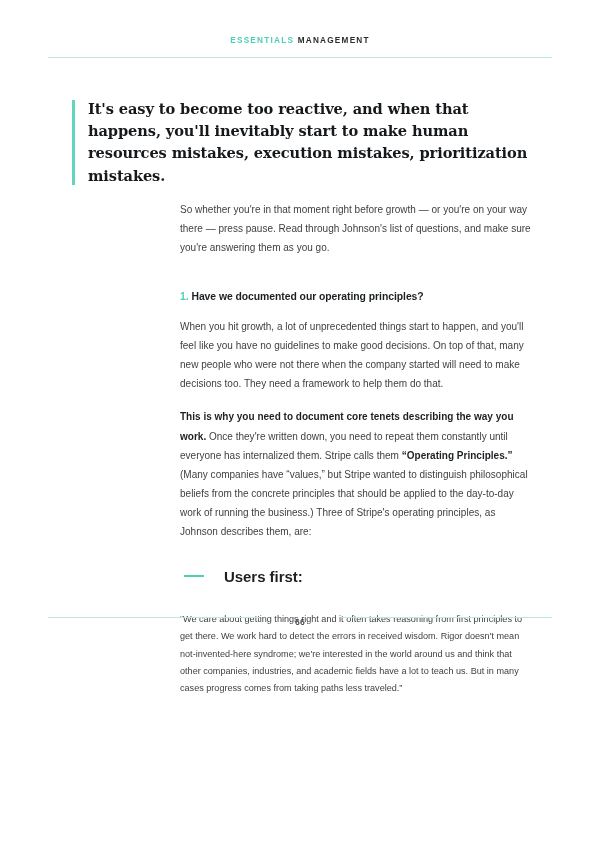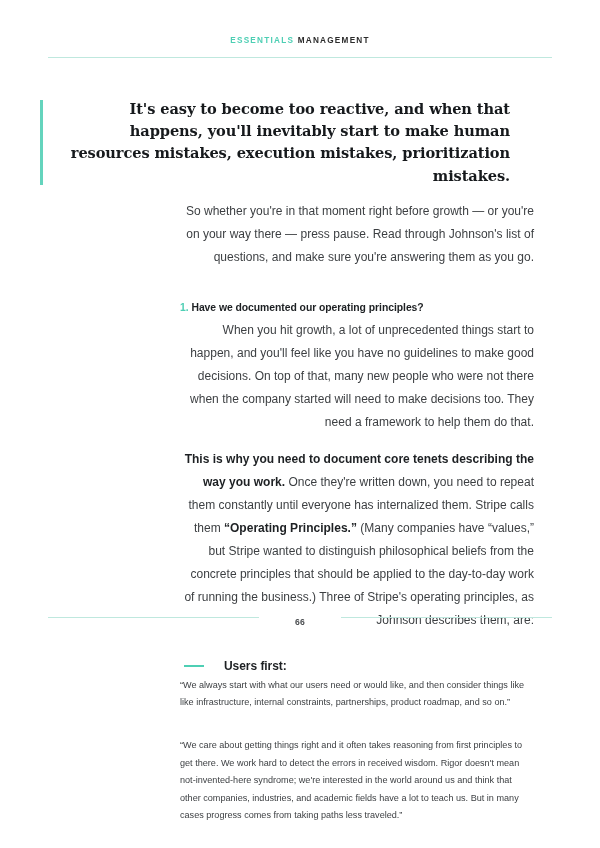--- a/index.html
+++ b/index.html
@@ -45,24 +45,23 @@
     left: 48px;
     width: 504px;
     height: 1px;
     background: #bfe8de;
   }
 
   
   .pullquote {
     position: absolute;
     top: 98px;
-    left: 40px;
+    left: 72px;
     width: 470px;
-    padding-left: 29px;
-    text-align: right;
+    padding-left: 16px;
   }
   .pullquote-bar {
     position: absolute;
     left: 0;
     top: 2px;
     bottom: 2px;
     width: 3px;
     background: #64d4bd;
   }
   .pullquote-text {
@@ -76,35 +75,35 @@
 
   
   .column {
     position: absolute;
     top: 200px;
     left: 180px;
     width: 354px;
   }
 
   p.body {
-    font-size: 12px;
+    font-size: 10px;
     line-height: 1.92;
     color: #3c3f42;
     letter-spacing: 0.01px;
-    text-align: right;
+    text-align: left;
   }
 
   .intro { margin-bottom: 0; }
 
   h2.question {
     font-size: 10.4px;
     font-weight: 700;
     color: #1d2023;
     margin-top: 33px;
-    margin-bottom: 6px;
+    margin-bottom: 15px;
     letter-spacing: -0.05px;
   }
   h2.question .qnum { color: #4ecfb4; }
 
   .para-gap { margin-top: 14px; }
 
   strong.lead {
     font-weight: 700;
     color: #1d2023;
   }
@@ -125,21 +124,21 @@
   .principle-dash {
     display: inline-block;
     width: 20px;
     height: 2px;
     background: #4ecfb4;
     margin-left: 4px;
     margin-right: 20px;
     flex: none;
   }
   .principle-title {
-    font-size: 12px;
+    font-size: 15px;
     font-weight: 700;
     color: #1d2023;
     letter-spacing: -0.05px;
   }
   .principle-body {
     font-size: 9.1px;
     line-height: 1.92;
     color: #3c3f42;
   }
 
@@ -192,21 +191,20 @@
 
     <p class="body">When you hit growth, a lot of unprecedented things start to happen, and you'll feel like you have no guidelines to make good decisions. On top of that, many new people who were not there when the company started will need to make decisions too. They need a framework to help them do that.</p>
 
     <p class="body para-gap"><strong class="lead">This is why you need to document core tenets describing the way you work.</strong><span> Once they're written down, you need to repeat them constantly until everyone has internalized them. Stripe calls them </span><strong class="inline">“Operating Principles.”</strong><span> (Many companies have “values,” but Stripe wanted to distinguish philosophical beliefs from the concrete principles that should be applied to the day-to-day work of running the business.) Three of Stripe's operating principles, as Johnson describes them, are:</span></p>
 
     <div class="principle">
       <div class="principle-head">
         <span class="principle-dash"></span>
         <span class="principle-title">Users first:</span>
       </div>
-      <p class="principle-body">“We always start with what our users need or would like, and then consider things like like infrastructure, internal constraints, partnerships, product roadmap, and so on.”</p>
     </div>
 
     <div class="principle">
       <p class="principle-body">“We care about getting things right and it often takes reasoning from first principles to get there. We work hard to detect the errors in received wisdom. Rigor doesn't mean not-invented-here syndrome; we're interested in the world around us and think that other companies, industries, and academic fields have a lot to teach us. But in many cases progress comes from taking paths less traveled.”</p>
     </div>
 
     <div class="principle">
     </div>
 
   </div>

